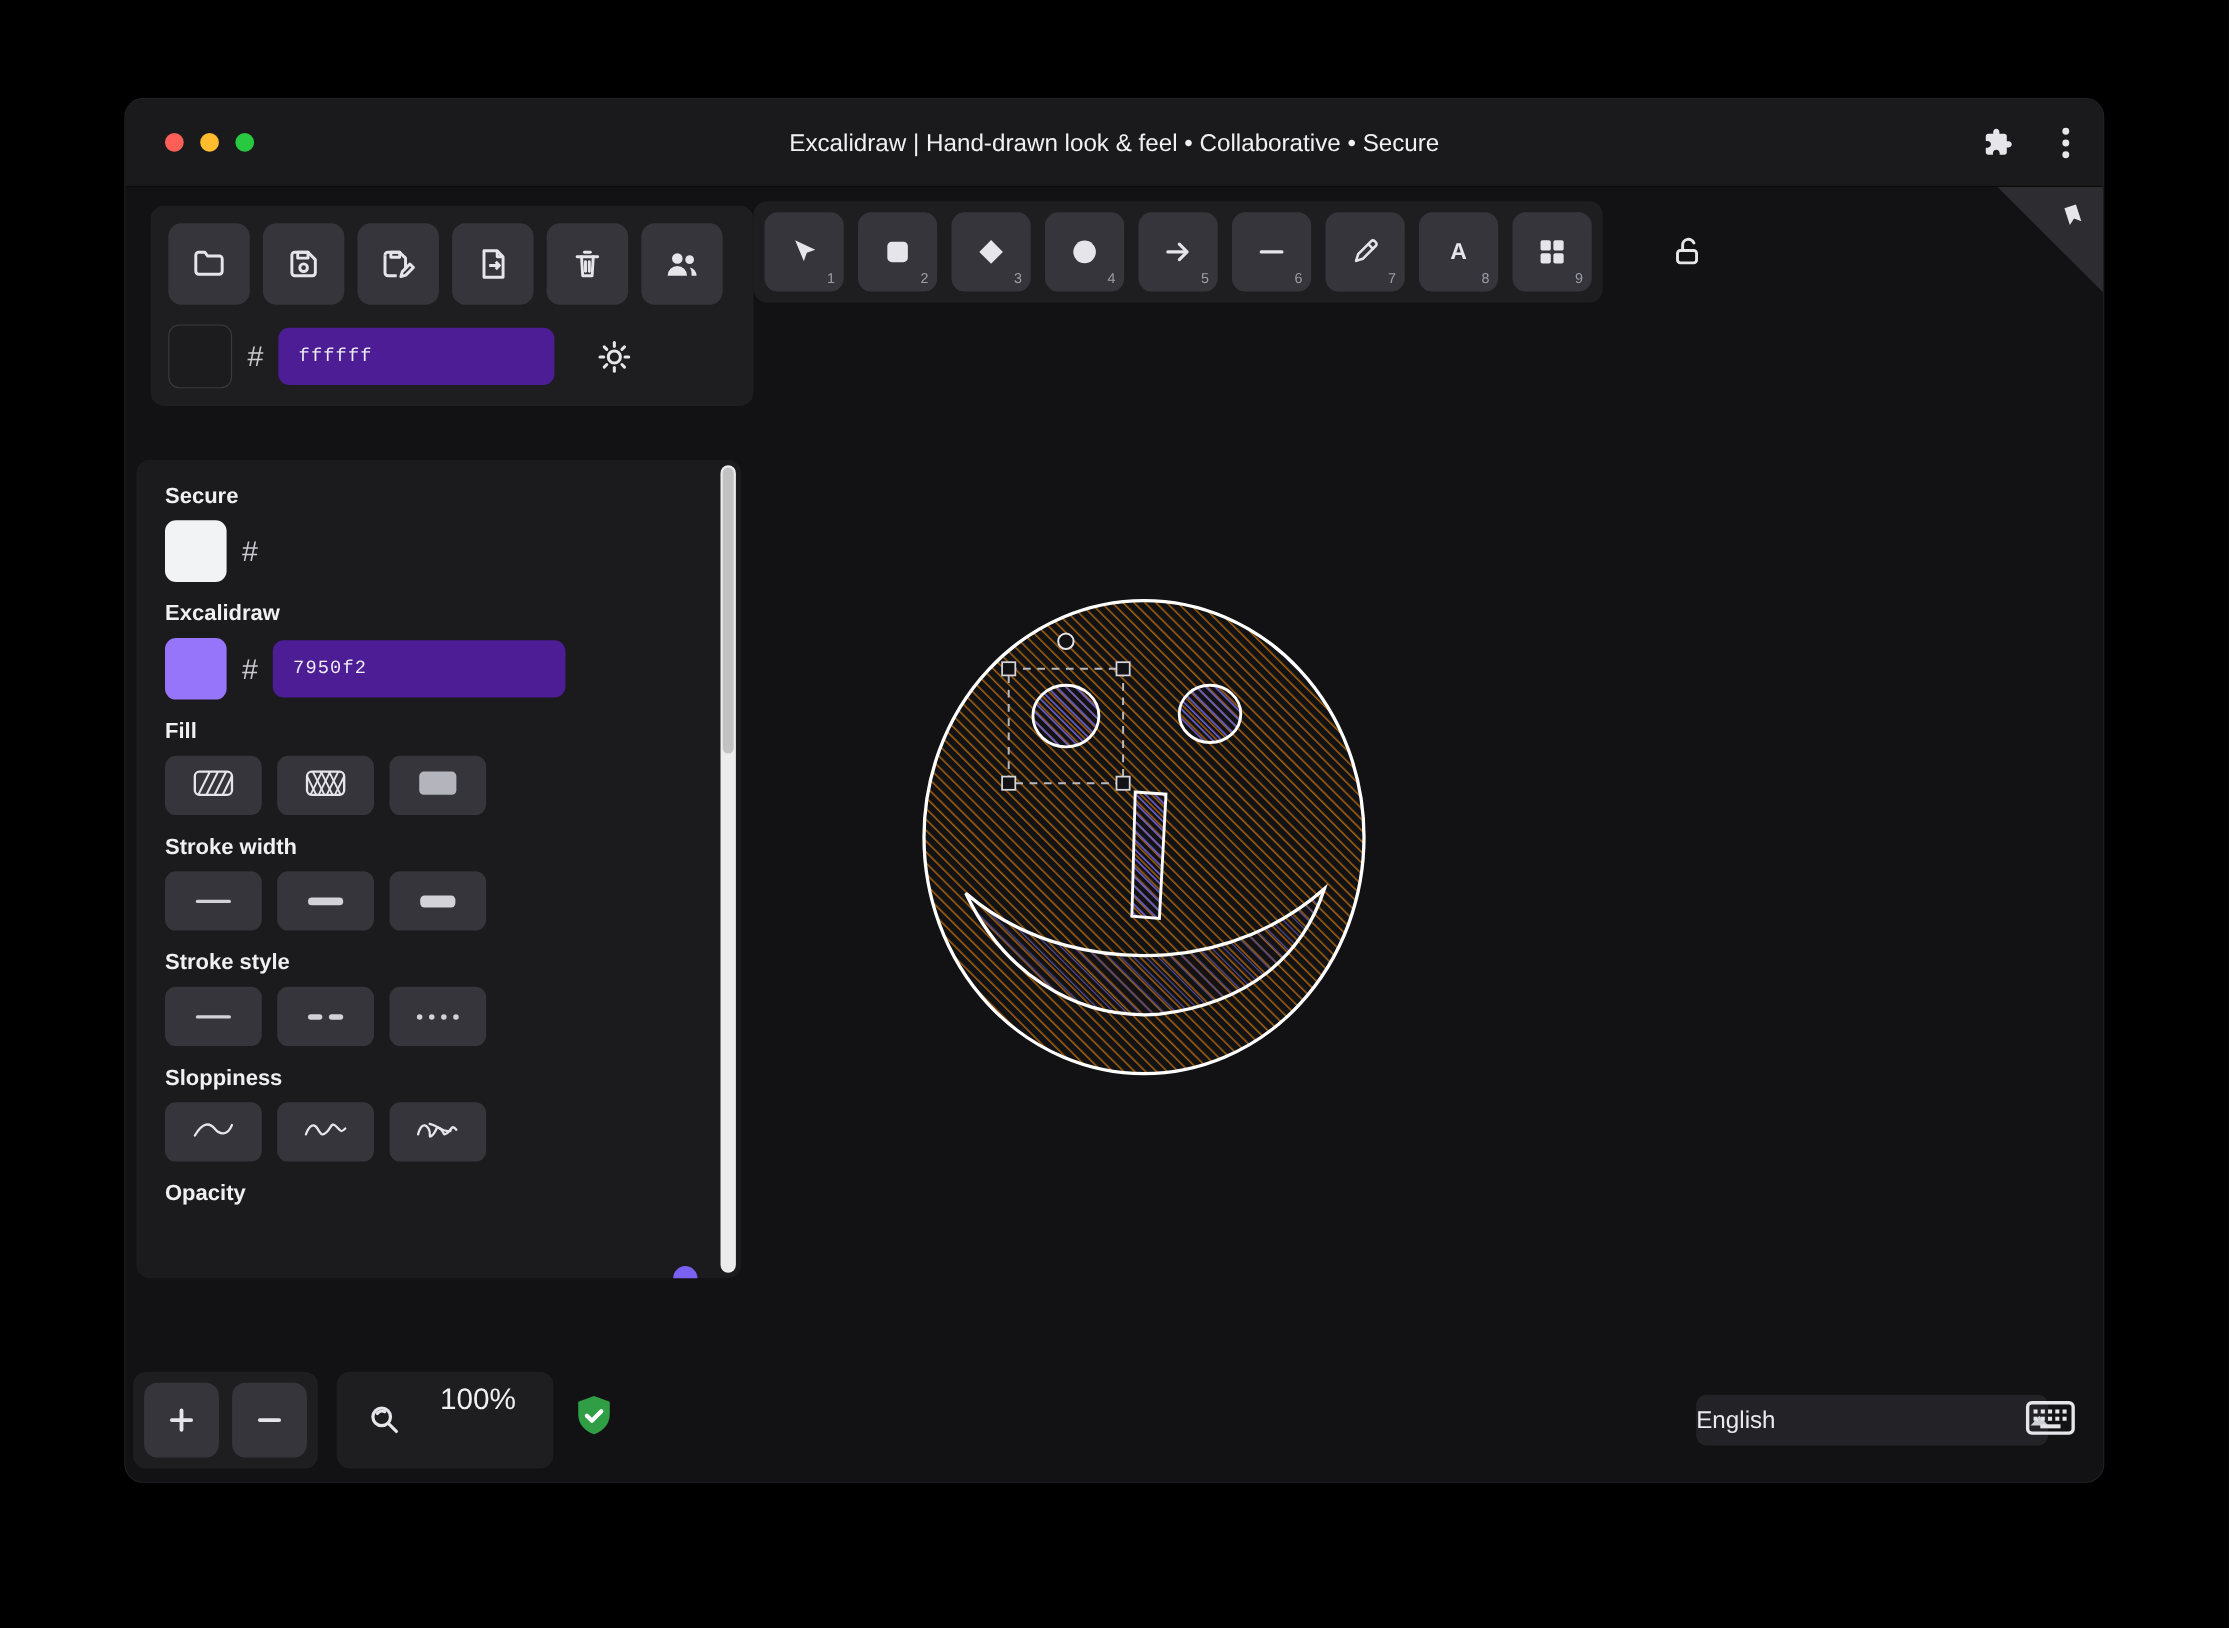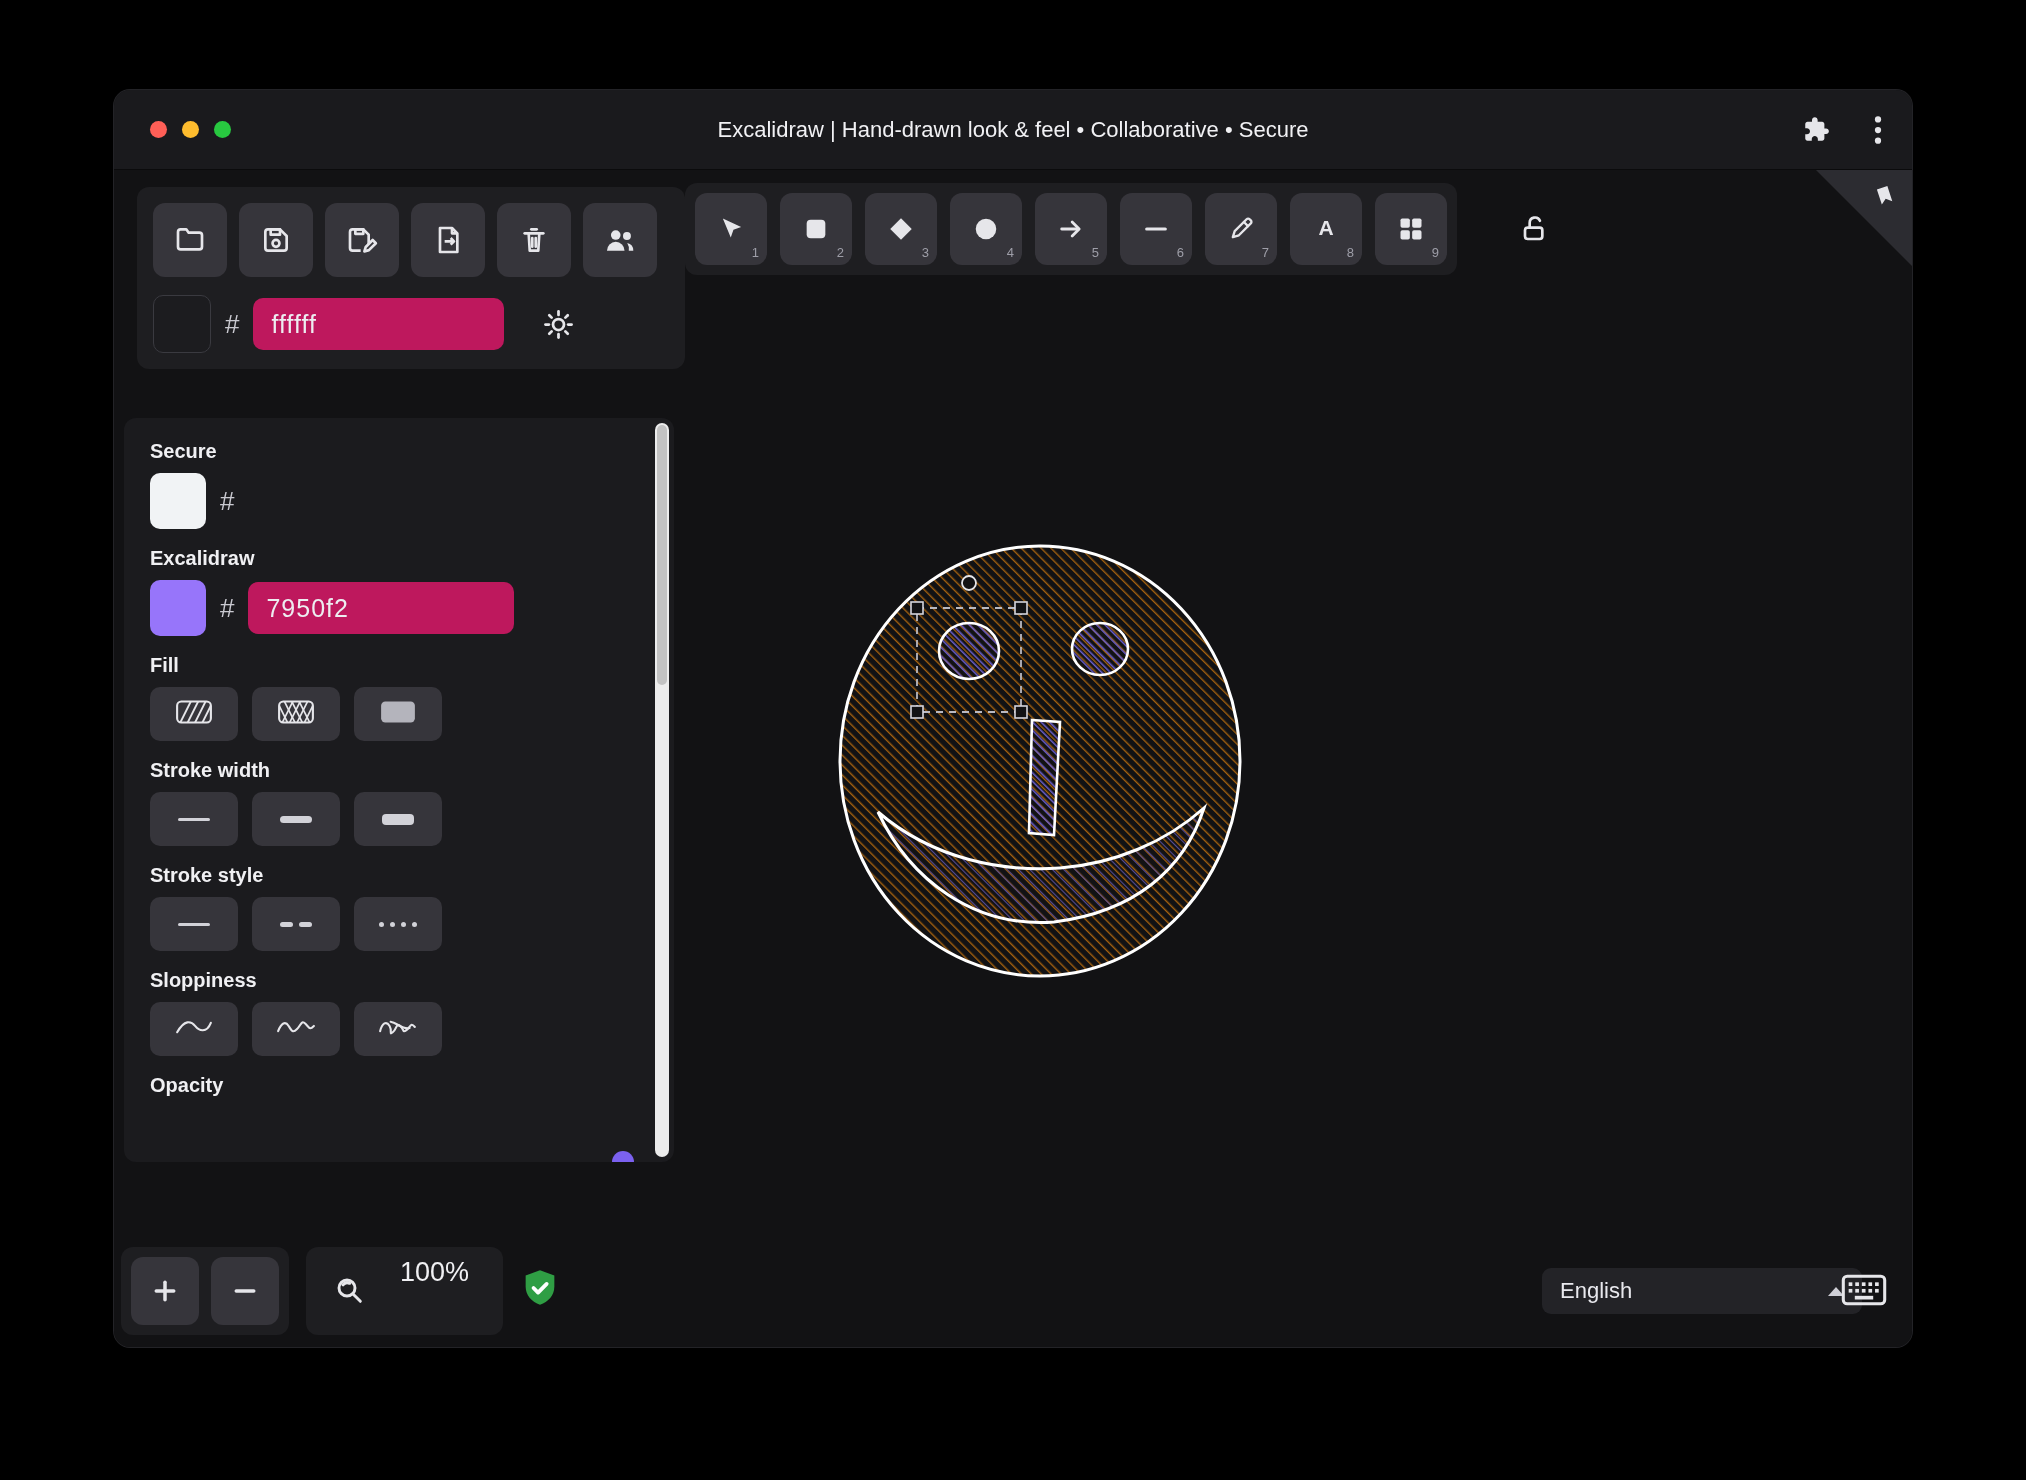--- a/index.html
+++ b/index.html
@@ -26,21 +26,21 @@
   .island{position:absolute;background:#1e1e21;border-radius:12px}
   .btn{width:74px;height:74px;background:#36353b;border-radius:12px;display:flex;align-items:center;justify-content:center;position:relative;cursor:pointer}
   .btn svg{display:block}
   
   .topleft-island{left:23px;top:17px;width:548px;padding:16px;box-sizing:border-box}
   .tl-row{display:flex;gap:12px}
   .color-row{display:flex;align-items:center;gap:14px;margin-top:18px}
   .swatch{width:56px;height:56px;border-radius:10px;cursor:pointer}
   .canvas-swatch{background:#1c1c1f;border:1px solid #3a3a40}
   .hash{font-size:26px;color:#c9c9d0}
-  .hex-input{width:215px;height:52px;background:#be185d;border:none;border-radius:10px;color:#ededf1;font-size:25px;padding:0 18px;font-family:Liberation Sans, sans-serif;letter-spacing:1px}
+  .hex-input{width:215px;height:52px;background:#4c1d95;border:none;border-radius:10px;color:#ededf1;font-size:17px;padding:0 18px;font-family:Liberation Mono, monospace;letter-spacing:1px}
   .gear-wrap{margin-left:24px;cursor:pointer;display:flex}
   
   .tools-island{left:571px;top:13px;height:92px;padding:10px;box-sizing:border-box;display:flex;gap:13px}
   .tool-btn{width:72px;height:72px}
   .tool-num{position:absolute;right:8px;bottom:5px;font-size:13px;color:#9e9ea8}
   .lock-wrap{position:absolute;left:1405px;top:43px;cursor:pointer}
   
   .corner{position:absolute;top:0;right:0;width:0;height:0;border-top:96px solid #2c2c31;border-left:96px solid transparent;cursor:pointer}
   .corner-icon{position:absolute;top:14px;right:14px;transform:rotate(-18deg)}
   
@@ -57,21 +57,21 @@
   .scrolltrack{position:absolute;right:5px;top:5px;bottom:5px;width:14px;background:#ececec;border-radius:7px;cursor:pointer}
   .scrollthumb{position:absolute;left:2px;top:2px;width:10px;height:260px;background:#c2c2c2;border-radius:5px;cursor:grab}
   .opacity-dot{position:absolute;right:40px;bottom:-11px;width:22px;height:22px;border-radius:50%;background:#7b61f0}
   
   .zoom-island{left:7px;bottom:12px;padding:10px;display:flex;gap:12px}
   .zoom-btn{width:68px;height:68px}
   .zoomreset-island{left:192px;bottom:12px;height:88px;padding:10px;box-sizing:border-box;display:flex;align-items:flex-start}
   .zoom-label{font-size:27px;color:#f0f0f3;margin:0 24px 0 18px;cursor:pointer}
   .reset-btn{width:66px;height:66px;background:transparent}
   .shield-wrap{position:absolute;left:405px;bottom:34px;cursor:pointer}
-  .lang-select{position:absolute;left:1428px;bottom:33px;width:320px;height:46px;background:#232327;border-radius:9px;display:flex;align-items:center;padding:0 18px;box-sizing:border-box;cursor:pointer}
+  .lang-select{position:absolute;left:1428px;bottom:33px;width:320px;height:46px;background:#232327;border-radius:9px;display:flex;align-items:center;padding:0 0;box-sizing:border-box;cursor:pointer}
   .lang-label{font-size:22px;color:#e9e9ee}
   .caret-up{margin-left:auto;width:0;height:0;border-left:8px solid transparent;border-right:8px solid transparent;border-bottom:9px solid #cfcfd6}
   .kbd-wrap{position:absolute;left:1727px;bottom:36px;cursor:pointer}
   
   .drawing{position:absolute;left:700px;top:360px}
 </style>
 </head>
 <body>
 
 <div class="window">

